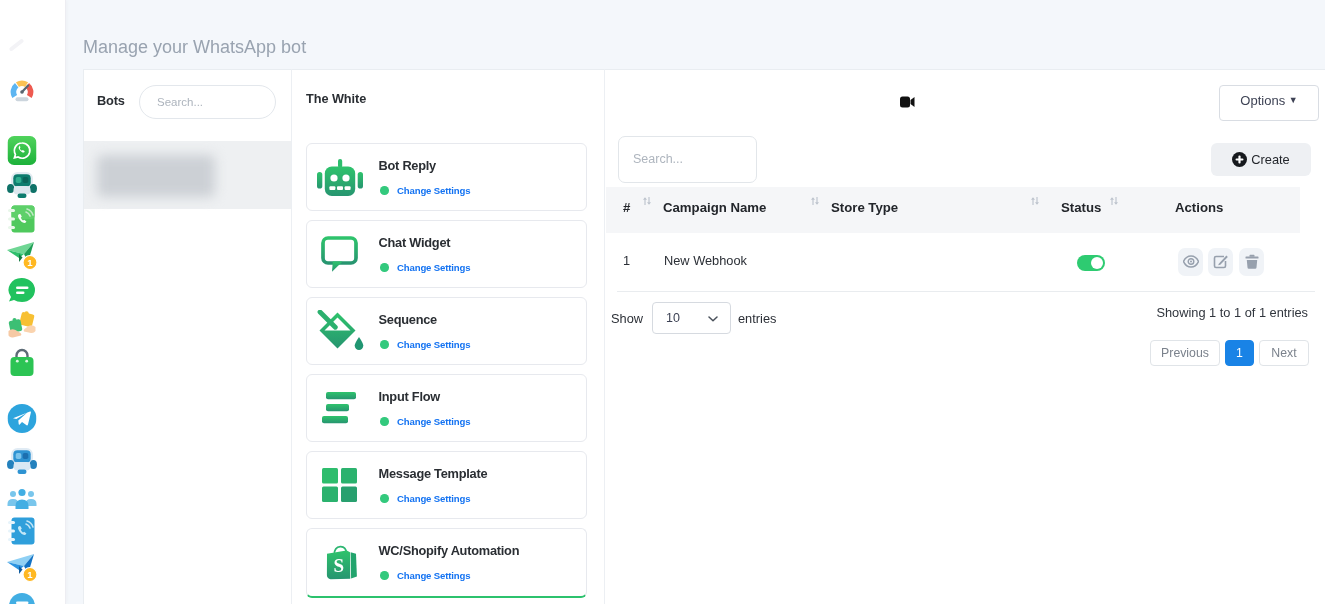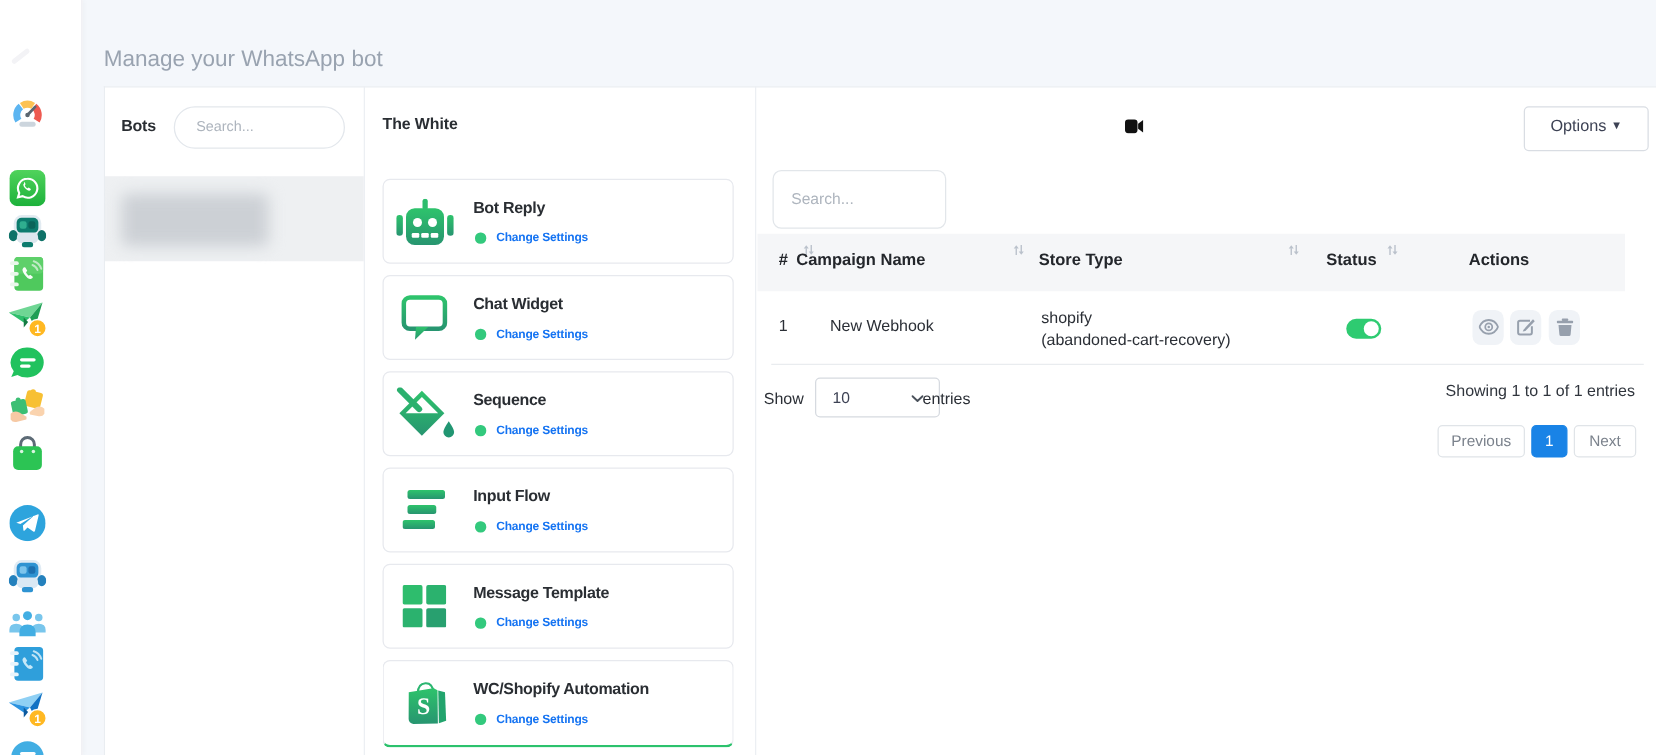--- a/index.html
+++ b/index.html
@@ -28,21 +28,21 @@
 .search-box { position:absolute; left:618px; top:136px; width:139px; height:47px; border:1px solid #e2e6ea; border-radius:7px; background:#fff; font-size:12.5px; color:#aeb5be; line-height:45px; padding-left:14px; }
 .create-btn { position:absolute; left:1211px; top:143px; width:100px; height:33px; background:#eef0f3; border-radius:6px; color:#23262b; font-size:12.8px; text-align:center; line-height:33px; }
 .thead { position:absolute; left:606px; top:187px; width:694px; height:46px; background:#f5f6f8; }
 .th { position:absolute; top:200px; font-size:13.2px; font-weight:700; color:#23262b; }
 .sort { position:absolute; top:193px; }
 .td { position:absolute; font-size:12.8px; white-space:nowrap; color:#2b2f36; }
 .row-border { position:absolute; left:617px; top:291px; width:698px; height:1px; background:#e9ecef; }
 .toggle { position:absolute; left:1077px; top:255px; width:28px; height:15.5px; border-radius:8px; background:#2ecb71; }
 .toggle .knob { position:absolute; right:1.6px; top:1.6px; width:12.3px; height:12.3px; border-radius:50%; background:#fff; }
 .act-btn { position:absolute; top:248px; width:25px; height:27.5px; border-radius:7px; background:#f0f3f7; display:flex; align-items:center; justify-content:center; }
-.show-sel { position:absolute; left:652px; top:302px; width:100px; height:32px; border:1px solid #d6dae0; border-radius:4px; background:#fff; font-size:12.5px; color:#3d4254; line-height:30px; padding-left:13px; }
+.show-sel { position:absolute; left:652px; top:302px; width:79px; height:32px; border:1px solid #d6dae0; border-radius:4px; background:#fff; font-size:12.5px; color:#3d4254; line-height:30px; padding-left:13px; }
 .pgbtn { position:absolute; top:340px; height:26px; border:1px solid #e0e4e8; border-radius:4px; background:#fff; color:#7b828c; font-size:12.3px; text-align:center; line-height:24px; }
 </style>
 </head>
 <body>
 <div id="root">
   <div class="subtitle">Manage your WhatsApp bot</div>
   <div id="card"></div>
   <div class="vline" style="left:291px;"></div>
   <div class="vline" style="left:604px;"></div>
 
@@ -143,30 +143,36 @@
   </div>
 
   <span class="abs" style="left:900px; top:94px;">
     <svg width="15" height="12" viewBox="0 0 15 12">
       <rect x="0" y="0.5" width="10" height="11" rx="2.5" fill="#111"></rect>
       <path d="M10.5 4 L14.5 1 V11 L10.5 8 Z" fill="#111"></path>
     </svg>
   </span>
   <div class="opt-btn">Options <span style="font-size:9px; position:relative; top:-2px;">▼</span></div>
   <div class="search-box">Search...</div>
+  <div class="create-btn">
+    <svg width="15" height="15" viewBox="0 0 15 15" style="vertical-align:-2.5px; margin-right:4px;">
+      <circle cx="7.5" cy="7.5" r="7.5" fill="#16191d"></circle>
+      <rect x="3.5" y="6.4" width="8" height="2.2" rx="1" fill="#fff"></rect>
+      <rect x="6.4" y="3.5" width="2.2" height="8" rx="1" fill="#fff"></rect>
+    </svg>Create</div>
 
   <div class="thead"></div>
   <div class="th" style="left:623px;">#</div>
     <div class="sort" style="left:642px;"><svg width="10" height="12" viewBox="0 0 10 12">
         <path d="M3 4.5 L3 10" stroke="#bac1cb" stroke-width="1.1"></path>
         <path d="M1 4.8 L3 2.2 L5 4.8 Z" fill="#bac1cb"></path>
         <path d="M7 2 L7 7.5" stroke="#bac1cb" stroke-width="1.1"></path>
         <path d="M5 7.2 L7 9.8 L9 7.2 Z" fill="#bac1cb"></path>
       </svg></div>
-  <div class="th" style="left:637px;">Campaign Name</div>
+  <div class="th" style="left:663px;">Campaign Name</div>
     <div class="sort" style="left:810px;"><svg width="10" height="12" viewBox="0 0 10 12">
         <path d="M3 4.5 L3 10" stroke="#bac1cb" stroke-width="1.1"></path>
         <path d="M1 4.8 L3 2.2 L5 4.8 Z" fill="#bac1cb"></path>
         <path d="M7 2 L7 7.5" stroke="#bac1cb" stroke-width="1.1"></path>
         <path d="M5 7.2 L7 9.8 L9 7.2 Z" fill="#bac1cb"></path>
       </svg></div>
   <div class="th" style="left:831px;">Store Type</div>
     <div class="sort" style="left:1030px;"><svg width="10" height="12" viewBox="0 0 10 12">
         <path d="M3 4.5 L3 10" stroke="#bac1cb" stroke-width="1.1"></path>
         <path d="M1 4.8 L3 2.2 L5 4.8 Z" fill="#bac1cb"></path>
@@ -177,21 +183,20 @@
     <div class="sort" style="left:1109px;"><svg width="10" height="12" viewBox="0 0 10 12">
         <path d="M3 4.5 L3 10" stroke="#bac1cb" stroke-width="1.1"></path>
         <path d="M1 4.8 L3 2.2 L5 4.8 Z" fill="#bac1cb"></path>
         <path d="M7 2 L7 7.5" stroke="#bac1cb" stroke-width="1.1"></path>
         <path d="M5 7.2 L7 9.8 L9 7.2 Z" fill="#bac1cb"></path>
       </svg></div>
   <div class="th" style="left:1175px;">Actions</div>
 
   <div class="td" style="left:623px; top:253px;">1</div>
   <div class="td" style="left:664px; top:253px;">New Webhook</div>
-  <div class="td" style="left:833px; top:245px; line-height:17.5px;">shopify<br>(abandoned-cart-recovery)</div>
   <div class="toggle">
       <div class="knob"></div>
     </div>
   <div class="act-btn" style="left:1178px;">
     <svg width="16" height="13" viewBox="0 0 16 13">
       <path d="M8 1 Q13 1 15.5 6.5 Q13 12 8 12 Q3 12 0.5 6.5 Q3 1 8 1 Z" fill="none" stroke="#97a0ad" stroke-width="1.5"></path>
       <circle cx="8" cy="6.5" r="2.8" fill="none" stroke="#97a0ad" stroke-width="1.4"></circle>
       <circle cx="8" cy="6.5" r="1" fill="#97a0ad"></circle>
     </svg>
   </div>

